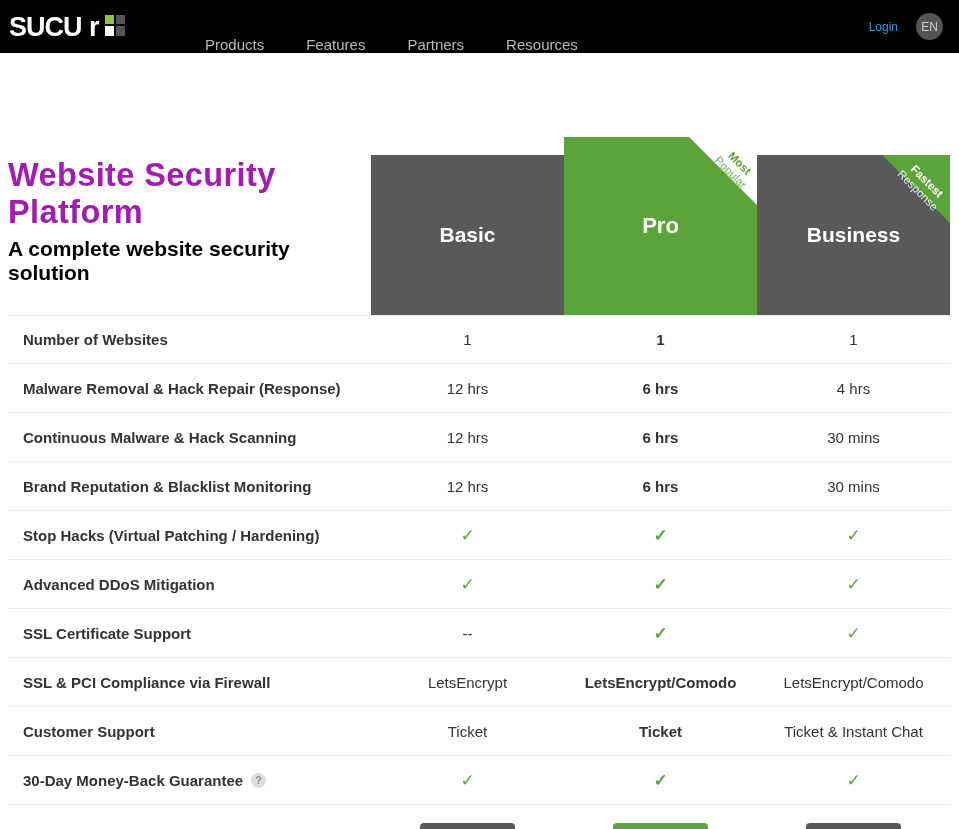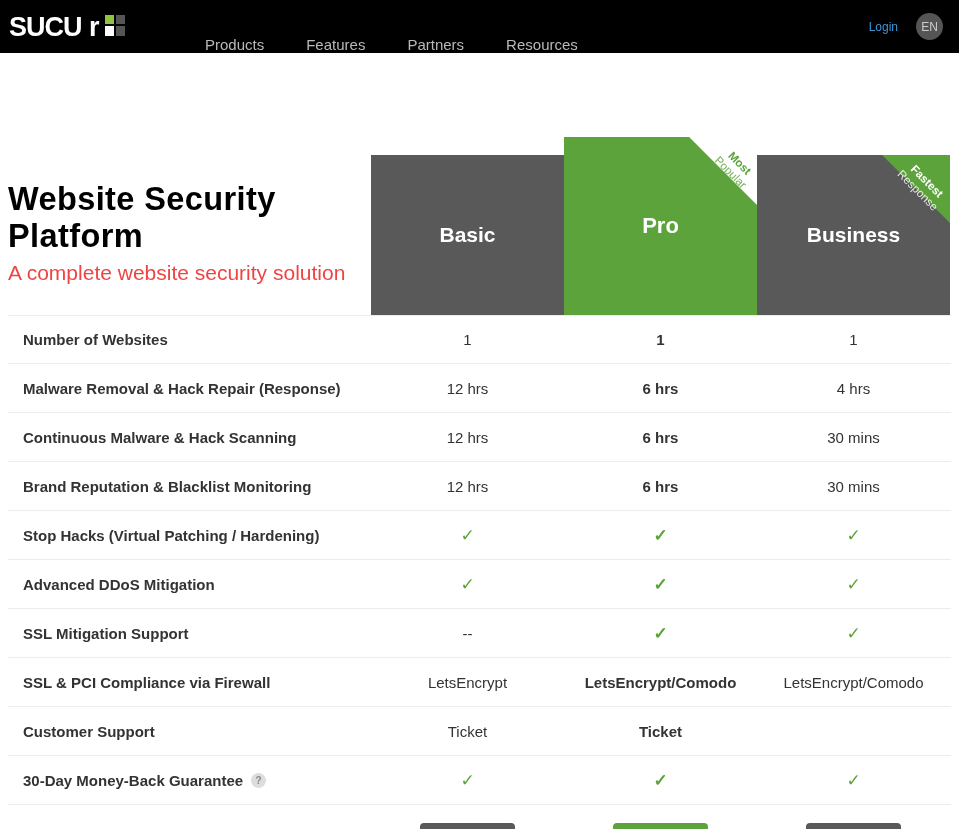--- a/index.html
+++ b/index.html
@@ -11,22 +11,22 @@
   .nav-items { display: flex; height: 100%; margin-left: 57px; margin-top: 36px; }
   .nav-item { display: flex; align-items: center; padding: 0 21px; color: #b9b9b9; font-size: 15px; cursor: pointer; }
   .nav-item.active { background: #58a33a; color: #fff; }
   .nav-right { margin-left: auto; display: flex; align-items: center; padding-right: 16px; gap: 18px; }
   .login { color: #3a96d6; font-size: 12px; cursor: pointer; }
   .lang-circle { width: 27px; height: 27px; border-radius: 50%; background: #555; color: #ccc; font-size: 12px; display: flex; align-items: center; justify-content: center; cursor: pointer; }
   
   .pricing { padding: 0 8px; }
   .plan-headers { display: flex; height: 262px; align-items: flex-end; }
   .header-intro { flex: 0 0 363px; padding-bottom: 30px; }
-  .intro-title { color: #000000; font-weight: 600; font-size: 32.5px; letter-spacing: 0.4px; margin-bottom: 6px; }
-  .intro-sub { color: #ef4444; font-size: 21px; font-weight: 400; }
+  .intro-title { color: #a21caf; font-weight: 600; font-size: 32.5px; letter-spacing: 0.4px; margin-bottom: 6px; }
+  .intro-sub { color: #000000; font-size: 21px; font-weight: 700; }
   .plan-col { flex: 0 0 193px; height: 160px; background: #595959; color: #fff; display: flex; align-items: center; justify-content: center; font-size: 21px; font-weight: 600; position: relative; overflow: hidden; }
   .plan-col.featured { height: 178px; background: #5ca33b; font-size: 22px; }
   .ribbon { position: absolute; top: 0; right: 0; width: 95px; height: 95px; }
   .ribbon::before { content: ""; position: absolute; top: -48px; right: -48px; width: 96px; height: 96px; background: #fff; transform: rotate(45deg); }
   .ribbon.green::before { background: #5ca33b; }
   .ribbon-text { position: absolute; top: 18px; right: 2px; transform: rotate(45deg); text-align: center; font-size: 11.5px; line-height: 1.15; }
   .ribbon-text .l1 { display:block; font-weight: 600; }
   .ribbon-text .l2 { display:block; font-weight: 400; opacity: .85; }
   .ribbon.lightgreen .ribbon-text { color: #5ca33b; }
   .ribbon.green .ribbon-text { color: #fff; }
@@ -148,40 +148,41 @@
       <div class="feat-row">
         <div class="feat-label">
           <span>Advanced DDoS Mitigation</span>
         </div>
         <div class="feat-cell"><span class="check">✓</span></div>
         <div class="feat-cell featured"><span class="check">✓</span></div>
         <div class="feat-cell"><span class="check">✓</span></div>
       </div>
       <div class="feat-row">
         <div class="feat-label">
-          <span>SSL Mitigation Support</span>
+          <span>SSL Certificate Support</span>
         </div>
         <div class="feat-cell">--</div>
         <div class="feat-cell featured"><span class="check">✓</span></div>
         <div class="feat-cell"><span class="check">✓</span></div>
       </div>
       <div class="feat-row">
         <div class="feat-label">
           <span>SSL &amp; PCI Compliance via Firewall</span>
         </div>
         <div class="feat-cell">LetsEncrypt</div>
         <div class="feat-cell featured">LetsEncrypt/Comodo</div>
         <div class="feat-cell">LetsEncrypt/Comodo</div>
       </div>
       <div class="feat-row">
         <div class="feat-label">
           <span>Customer Support</span>
         </div>
         <div class="feat-cell">Ticket</div>
         <div class="feat-cell featured">Ticket</div>
+        <div class="feat-cell">Ticket &amp; Instant Chat</div>
       </div>
       <div class="feat-row">
         <div class="feat-label">
           <span>30-Day Money-Back Guarantee</span>
           <span class="help-icon">?</span>
         </div>
         <div class="feat-cell"><span class="check">✓</span></div>
         <div class="feat-cell featured"><span class="check">✓</span></div>
         <div class="feat-cell"><span class="check">✓</span></div>
       </div>

